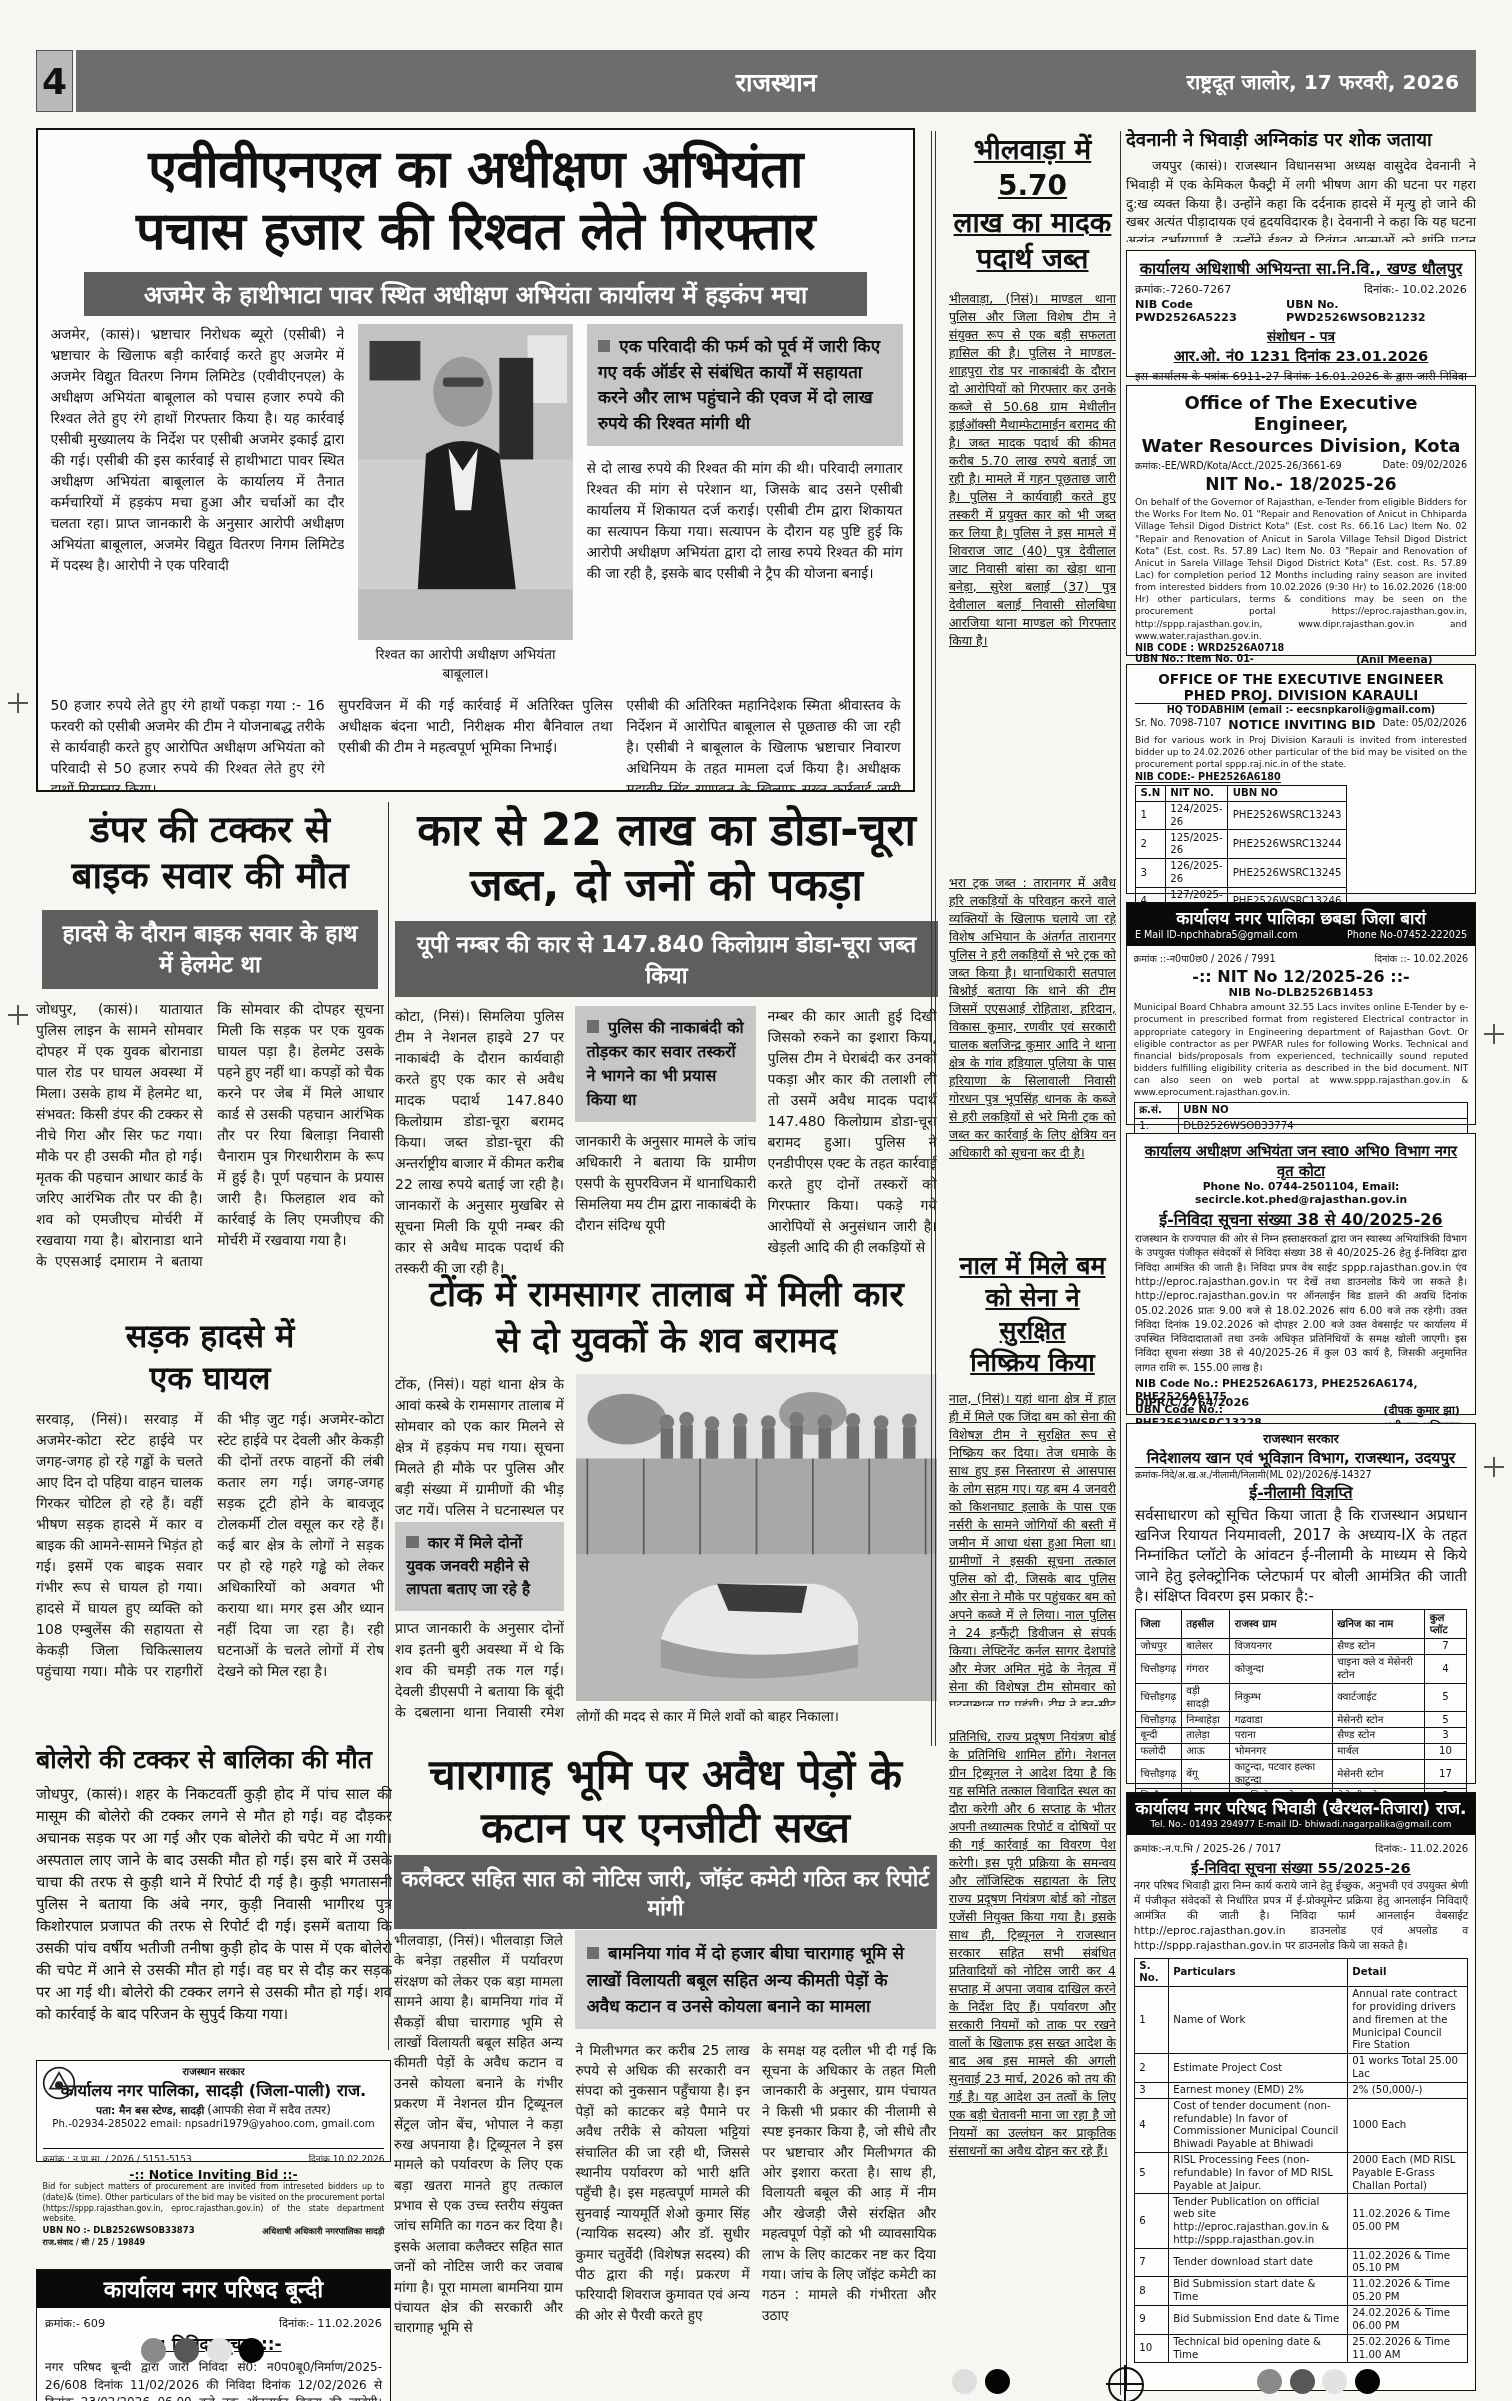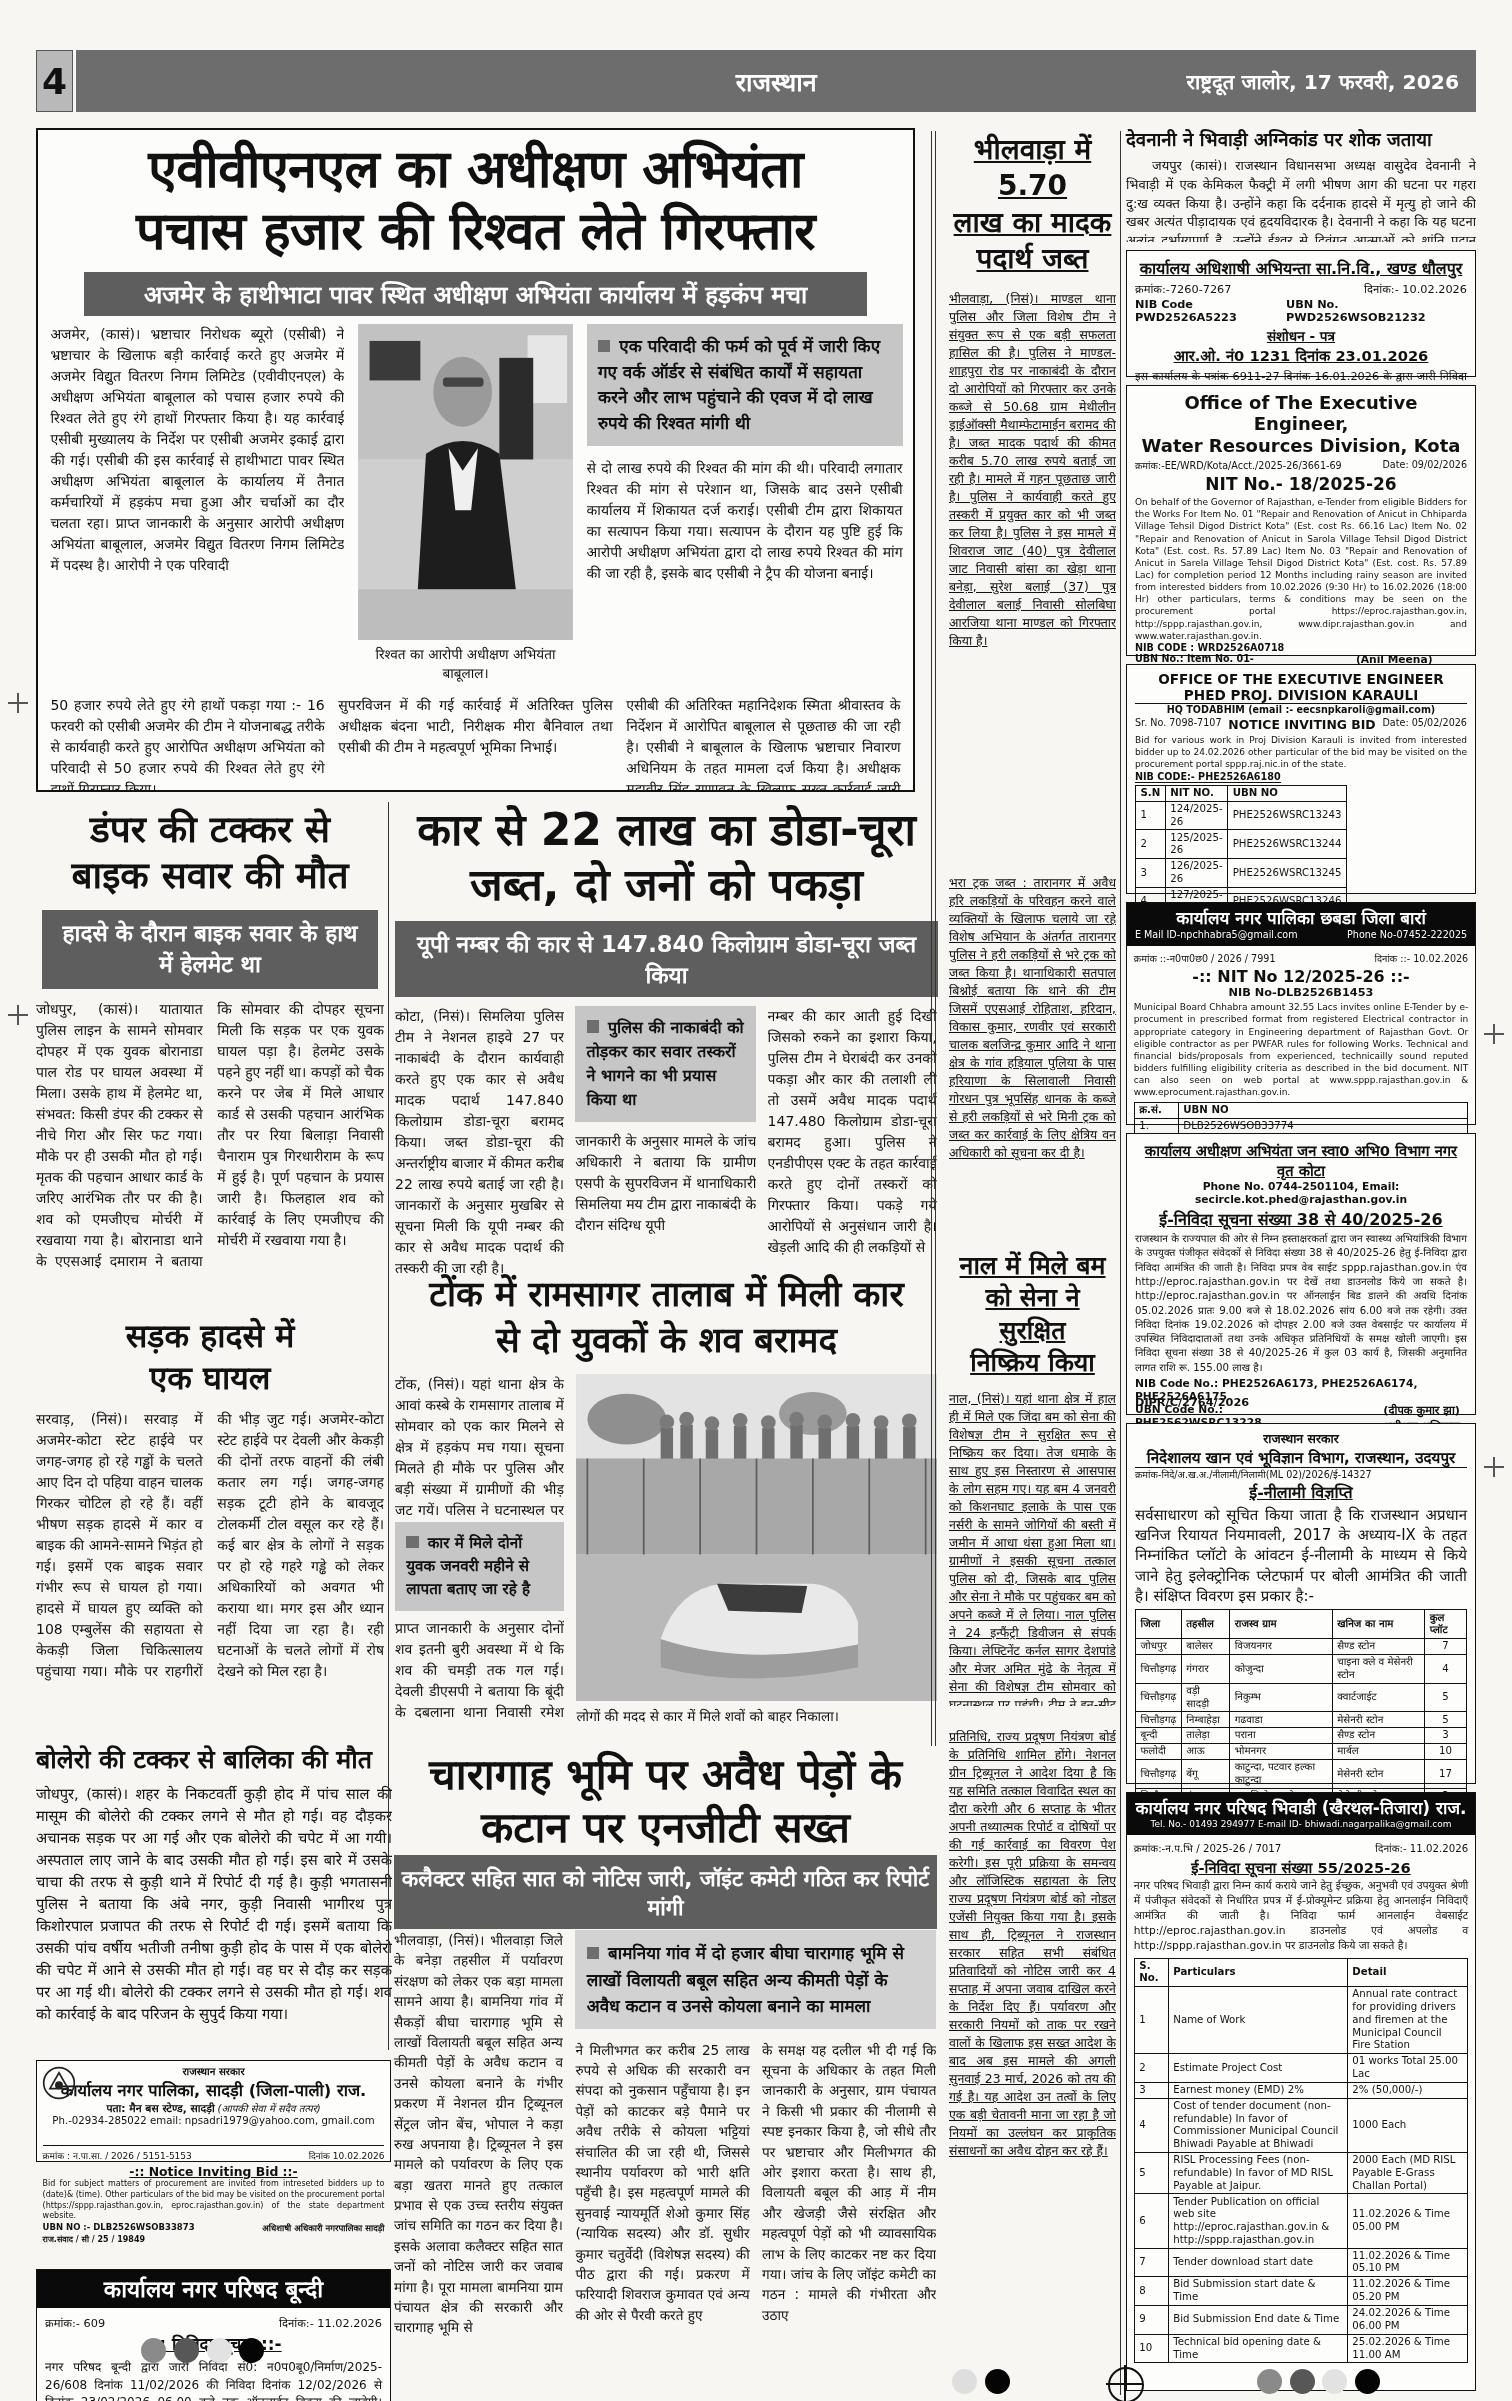--- a/index.html
+++ b/index.html
@@ -118,21 +118,21 @@
 </div>
 
 <div class="abs notice" style="left:36px;top:2060px;width:355px;height:102px;padding:3.4px 5.6px;">
   <svg width="34" height="34" viewBox="0 0 60 60" style="position:absolute;left:4.5px;top:4.5px;">
     <circle cx="30" cy="30" r="27" fill="none" stroke="#222" stroke-width="3"></circle>
     <path d="M14 40 L30 12 L46 40 Z" fill="none" stroke="#222" stroke-width="3"></path>
     <circle cx="30" cy="34" r="7" fill="#222"></circle>
   </svg>
   <div class="ctr" style="font-size:10.2px;font-weight:bold;">राजस्थान सरकार</div>
   <div class="ctr b" style="font-size:16.4px;">कार्यालय नगर पालिका, सादड़ी (जिला-पाली) राज.</div>
-  <div class="ctr"><span class="b" style="font-size:10.7px;">पता: मैन बस स्टेण्ड, सादड़ी</span> <span style="font-size:10px;font-style:italic;">(आपकी सेवा में सदैव तत्पर)</span></div>
+  <div class="ctr"><span class="b" style="font-size:10.7px;">पता: मैन बस स्टेण्ड, सादड़ी</span> <span style="font-size:12px;">(आपकी सेवा में सदैव तत्पर)</span></div>
   <div class="ctr" style="font-size:10.2px;border-bottom:1.1px solid #111;padding-bottom:19px;">Ph.-02934-285022 email: npsadri1979@yahoo.com, gmail.com</div>
   <div class="krow" style="font-size:9px;">
       <span>क्रमांक : न.पा.सा. / 2026 / 5151-5153</span>
       <span>दिनांक 10.02.2026</span>
     </div>
   <div class="nh" style="font-size:12.4px;">-:: Notice Inviting Bid ::-</div>
   <div class="nt" style="font-size:8px;">Bid for subject matters of procurement are invited from intreseted bidders up to (date)&amp; (time). Other particulars of the bid may be visited on the procurement portal (https://sppp.rajasthan.gov.in, eproc.rajasthan.gov.in) of the state department website.</div>
   <div style="display:flex;justify-content:space-between;font-size:8.5px;font-weight:bold;">
     <span>UBN NO :- DLB2526WSOB33873</span>
     <span class="ctr"><span>अधिशाषी अधिकारी</span> <span>नगरपालिका सादड़ी</span></span>

